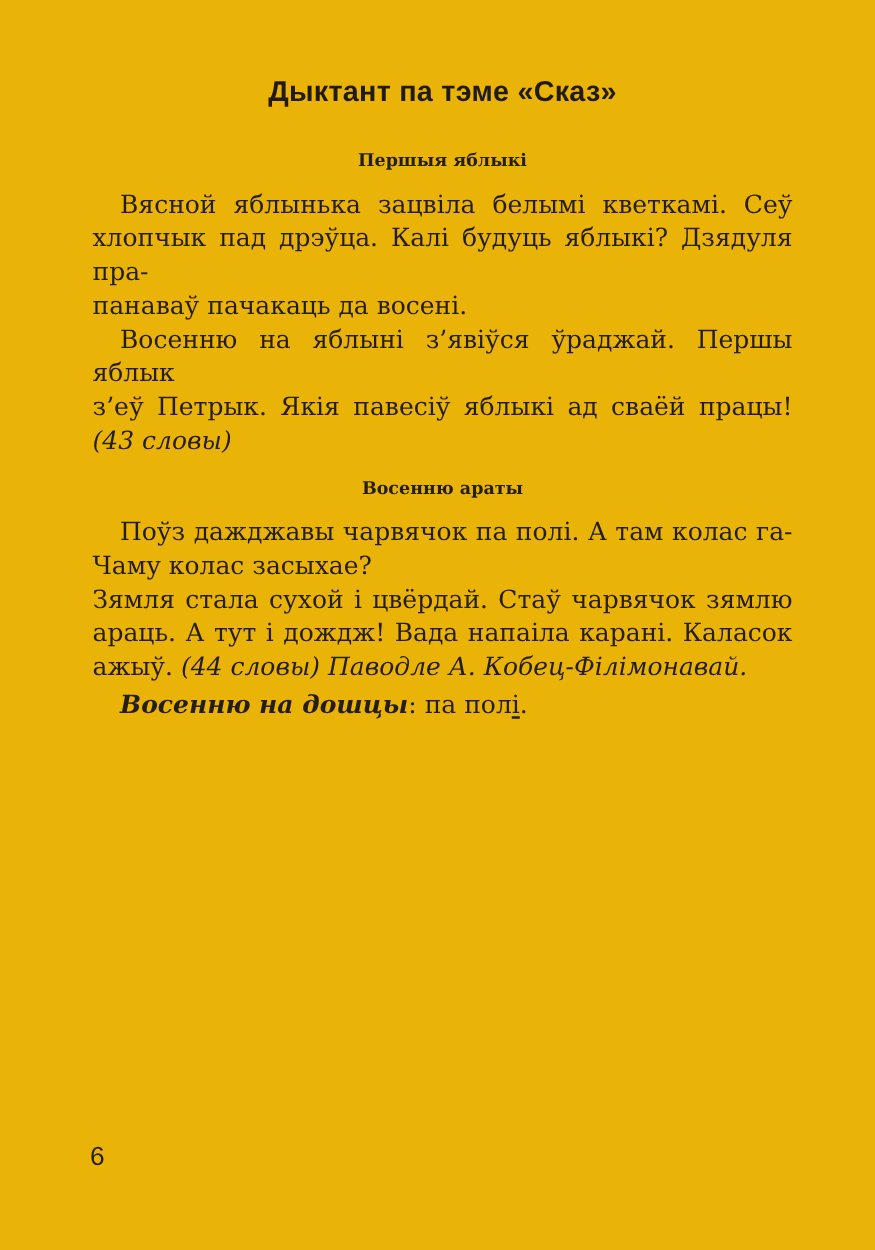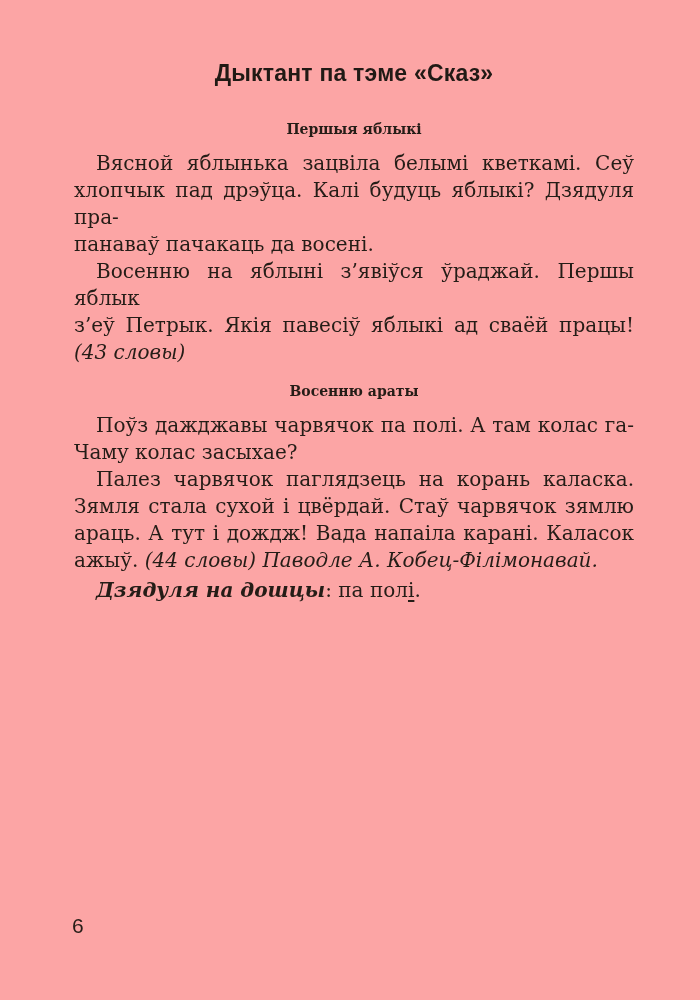--- a/index.html
+++ b/index.html
@@ -1,21 +1,21 @@
 <!DOCTYPE html>
 <html><head>
 <meta charset="utf-8">
 <style>
   * { margin: 0; padding: 0; box-sizing: border-box; }
   html, body { background: #ffffff; }
   .page {
     position: relative;
     width: 700px;
     height: 1000px;
-    background: #fca5a5;
+    background: #eab308;
     color: #251d17;
     font-family: "DejaVu Serif", serif;
     font-size: 20px;
     overflow: hidden;
   }
   .col {
     position: absolute;
     left: 74px;
     top: 0;
     width: 560px;
@@ -82,23 +82,22 @@
             <div class="line"><span class="seg italic">(43 словы)</span></div>
           </div>
         </div>
         <div class="section">
           <div class="section-heading">Восенню араты</div>
           <div class="para">
             <div class="line just ind"><span class="seg normal">Поўз дажджавы чарвячок па полі. А там колас га-</span></div>
             <div class="line"><span class="seg normal">Чаму колас засыхае?</span></div>
           </div>
           <div class="para">
-            <div class="line just ind"><span class="seg normal">Палез чарвячок паглядзець на корань каласка.</span></div>
             <div class="line just"><span class="seg normal">Зямля стала сухой і цвёрдай. Стаў чарвячок зямлю</span></div>
             <div class="line just"><span class="seg normal">араць. А тут і дождж! Вада напаіла карані. Каласок</span></div>
             <div class="line"><span class="seg normal">ажыў. </span><span class="seg italic">(44 словы) Паводле А. Кобец-Філімонавай.</span></div>
           </div>
         </div>
       </div>
-    <div class="board-note" id="board-note"><span class="seg bold-italic">Дзядуля на дошцы</span><span class="seg normal">: па пол</span><span class="seg underline">і</span><span class="seg normal">.</span></div>
+    <div class="board-note" id="board-note"><span class="seg bold-italic">Восенню на дошцы</span><span class="seg normal">: па пол</span><span class="seg underline">і</span><span class="seg normal">.</span></div>
   </div>
   <div class="page-number">6</div>
 </div>
 
 </body></html>

